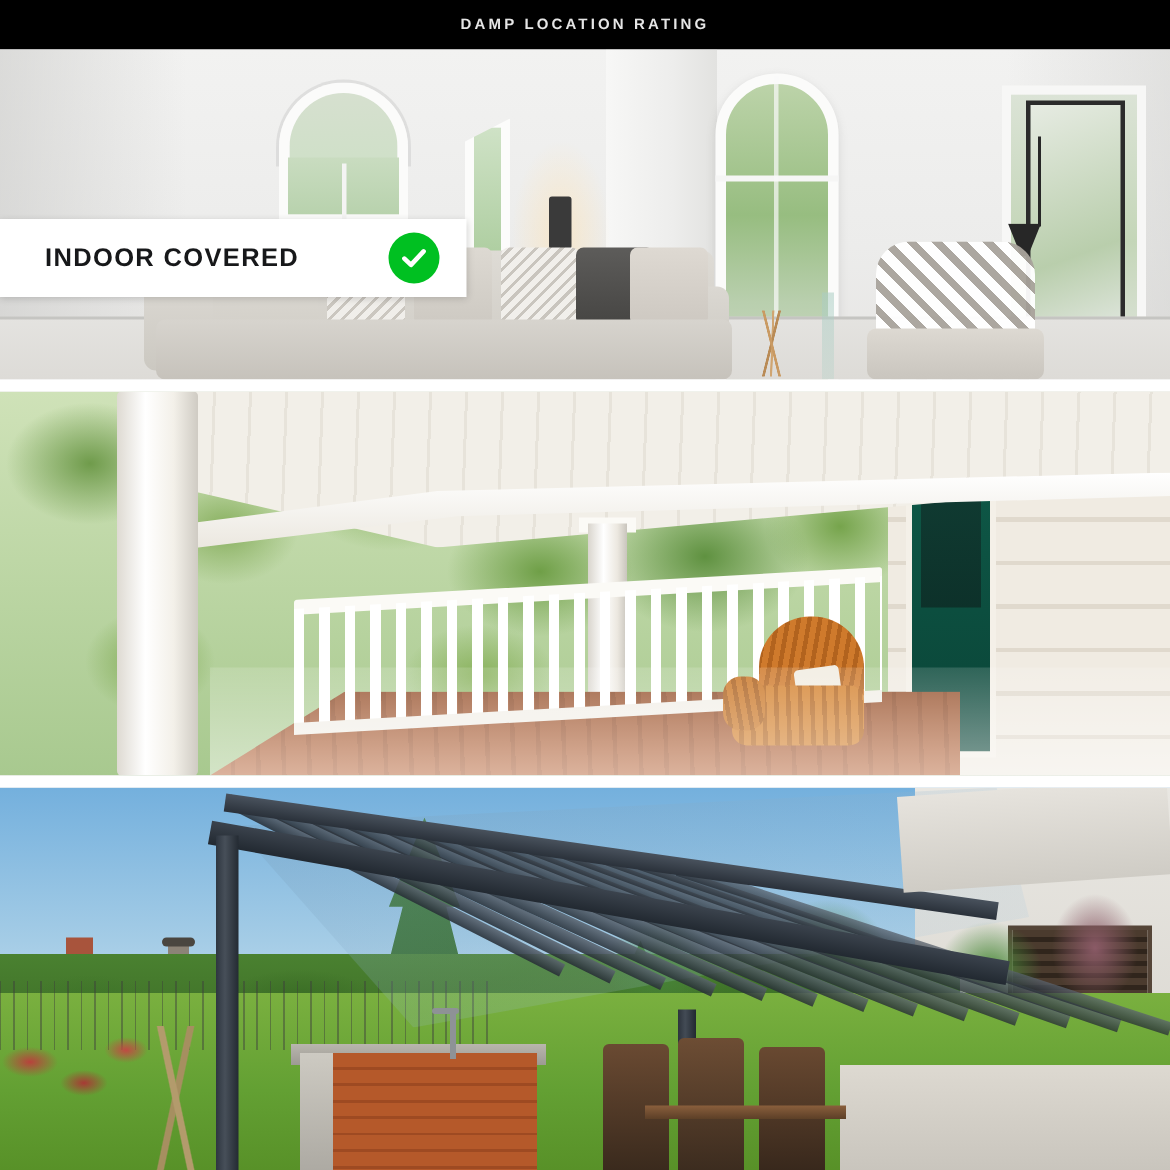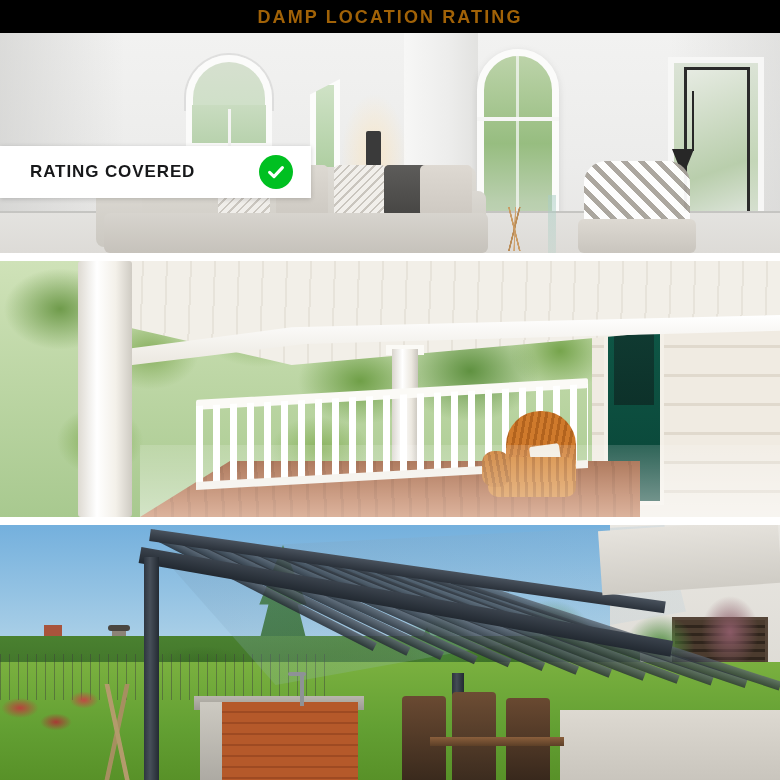--- a/index.html
+++ b/index.html
@@ -16,22 +16,22 @@
   }
 
   
   .header {
     position:absolute; top:0; left:0;
     width:780px; height:33px;
     background:#000000;
     display:flex; align-items:center; justify-content:center;
   }
   .header-title {
-    color:#a16207;
-    font-size:18px;
+    color:#e5e5e5;
+    font-size:10px;
     font-weight:bold;
     letter-spacing:2.1px;
     line-height:1;
     font-family:"Liberation Sans", sans-serif;
   }
 
   
   .panel {
     position:absolute;
     left:0; width:780px;
@@ -572,21 +572,21 @@
       <div class="cush c5"></div>
       <div class="cush c6"></div>
       <div class="p1-sofa-seat"></div>
       <div class="p1-sticks"></div>
       <div class="p1-glasspanel"></div>
       <div class="p1-chair"></div>
       <div class="p1-chair-seat"></div>
     </div>
 
     <div class="label-bar" id="label-1">
-      <span class="label-text">RATING COVERED</span>
+      <span class="label-text">INDOOR COVERED</span>
       <span class="label-icon icon-check">
         <svg width="22" height="22" viewBox="0 0 22 22" aria-hidden="true">
           <path d="M4.6 11.4 L9 15.6 L17.4 6.6" fill="none" stroke="#ffffff" stroke-width="3.1" stroke-linecap="round" stroke-linejoin="round"></path>
         </svg>
       </span>
     </div>
   </div>
 
   <div class="gap" id="gap-1"></div>
 

